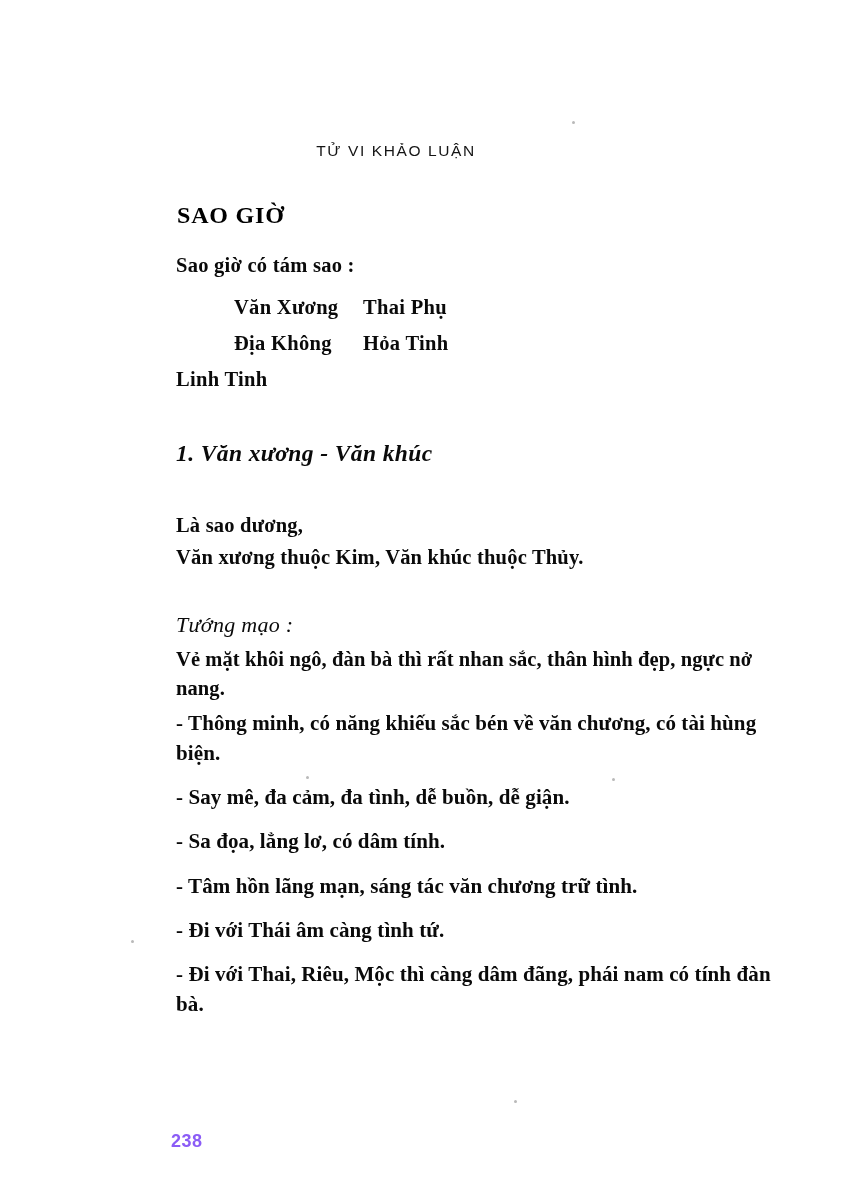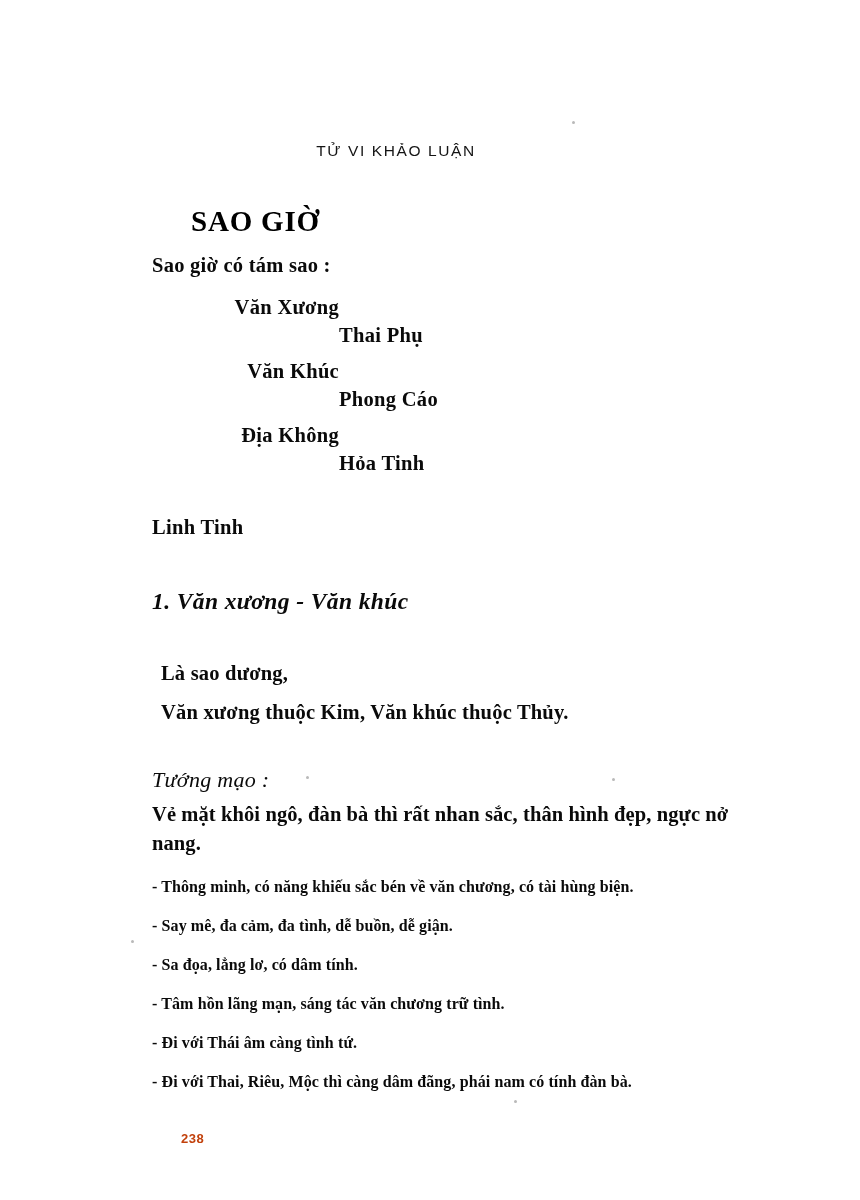--- a/index.html
+++ b/index.html
@@ -32,88 +32,86 @@
     font-family: "Liberation Sans", "DejaVu Sans", sans-serif;
     font-size: 15.5px;
     letter-spacing: 1.6px;
     color: #141414;
     white-space: nowrap;
   }
 
   
   .chapter-title {
     position: absolute;
-    left: 191px;
+    left: 177px;
     top: 186px;
     font-family: "Liberation Serif", "DejaVu Serif", serif;
     font-weight: bold;
-    font-size: 29px;
+    font-size: 24px;
     letter-spacing: 0.8px;
     color: #000000;
     white-space: nowrap;
   }
 
   
   .content {
     position: absolute;
-    left: 152px;
+    left: 176px;
     top: 253px;
     width: 625px;
   }
 
   .intro-line {
     font-weight: bold;
     font-size: 20.5px;
     line-height: 1.25;
     letter-spacing: 0.25px;
     margin: 0 0 10px 0;
   }
 
   
   .star-list {
     margin: 0 0 0 0;
     padding: 0;
     list-style: none;
-    text-align: right;
   }
   .star-row {
     display: flex;
     font-weight: bold;
     font-size: 20.5px;
     line-height: 36px;
     letter-spacing: 0.3px;
   }
   .star-col-a {
     width: 187px;
     padding-left: 58px;
     box-sizing: border-box;
     flex: 0 0 auto;
   }
   .star-col-b {
     flex: 0 0 auto;
-    margin-top: 28px;
   }
 
   
   .section-heading {
     margin: 42px 0 0 0;
     font-weight: bold;
     font-style: italic;
     font-size: 23.5px;
     letter-spacing: 0.4px;
     line-height: 1.2;
   }
 
   
   .body-line {
     font-weight: bold;
     font-size: 20.5px;
     line-height: 1.45;
     letter-spacing: 0.2px;
-    margin: 9px;
+    margin: 0;
   }
   .block-gap-lg { margin-top: 44px; }
   .block-gap-sm { margin-top: 2px; }
 
   
   .sub-heading {
     font-weight: normal;
     font-style: italic;
     font-size: 22px;
     letter-spacing: 0.3px;
@@ -129,36 +127,36 @@
     margin: 0;
   }
 
   .bullet-list {
     margin: 0;
     padding: 0;
     list-style: none;
   }
   .bullet-item {
     font-weight: bold;
-    font-size: 16px;
+    font-size: 21px;
     line-height: 1.44;
     letter-spacing: 0.1px;
-    margin: 16px 0 14px 0;
+    margin: 4px 0 14px 0;
   }
 
   
   .page-number {
     position: absolute;
-    left: 181px;
+    left: 171px;
     top: 1131px;
     font-family: "Liberation Sans", "DejaVu Sans", sans-serif;
     font-weight: bold;
-    font-size: 13px;
+    font-size: 18px;
     letter-spacing: 0.5px;
-    color: #c2410c;
+    color: #8b5cf6;
   }
 
   
   .speck {
     position: absolute;
     background: #b9b9b9;
     border-radius: 50%;
   }
 </style>
 </head>
@@ -177,24 +175,20 @@
   <h1 class="chapter-title">SAO GIỜ</h1>
 
   <div class="content">
 
     <p class="intro-line">Sao giờ có tám sao :</p>
 
     <ul class="star-list">
       <li class="star-row">
         <span class="star-col-a">Văn Xương</span>
         <span class="star-col-b">Thai Phụ</span>
-      </li>
-      <li class="star-row">
-        <span class="star-col-a">Văn Khúc</span>
-        <span class="star-col-b">Phong Cáo</span>
       </li>
       <li class="star-row">
         <span class="star-col-a">Địa Không</span>
         <span class="star-col-b">Hỏa Tinh</span>
       </li>
       <li class="star-row">
         <span class="star-col-b">Linh Tinh</span>
       </li>
     </ul>
 

